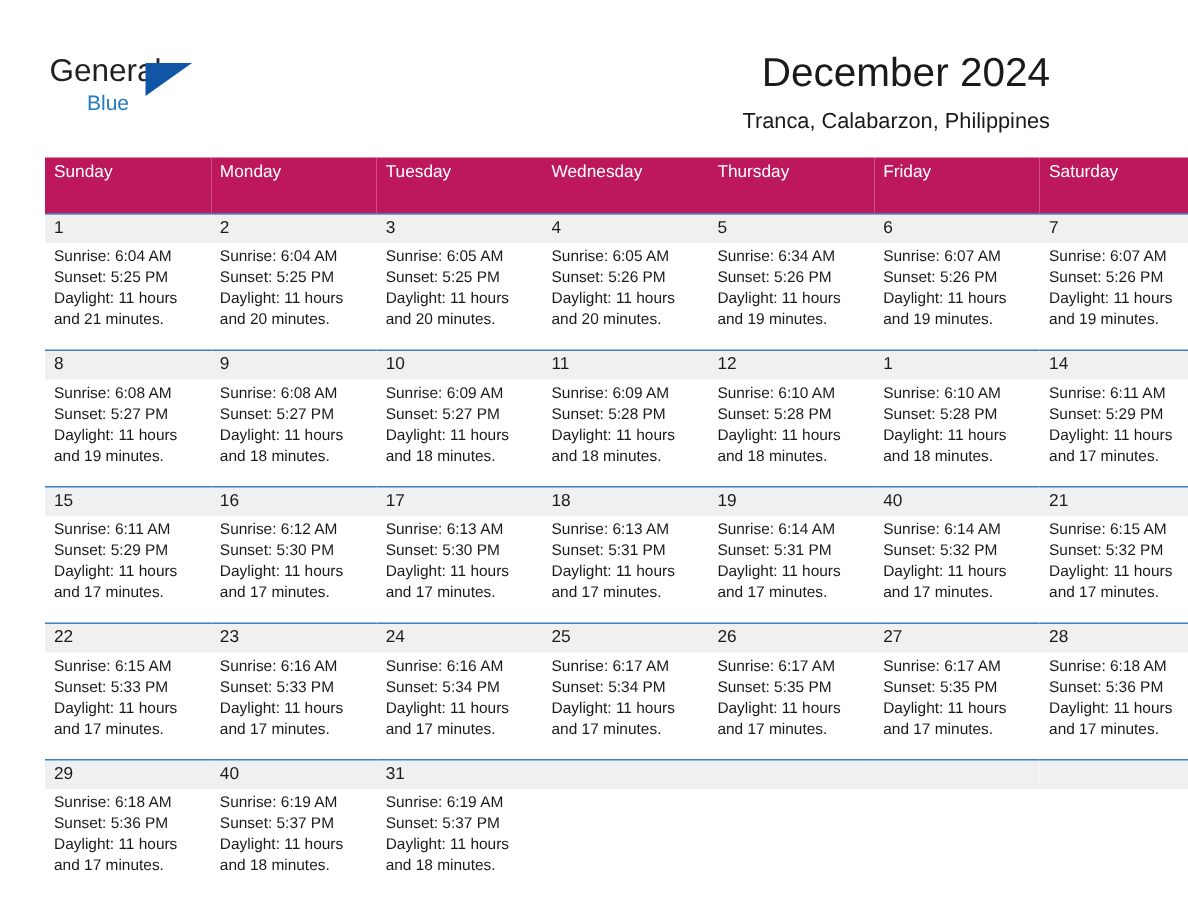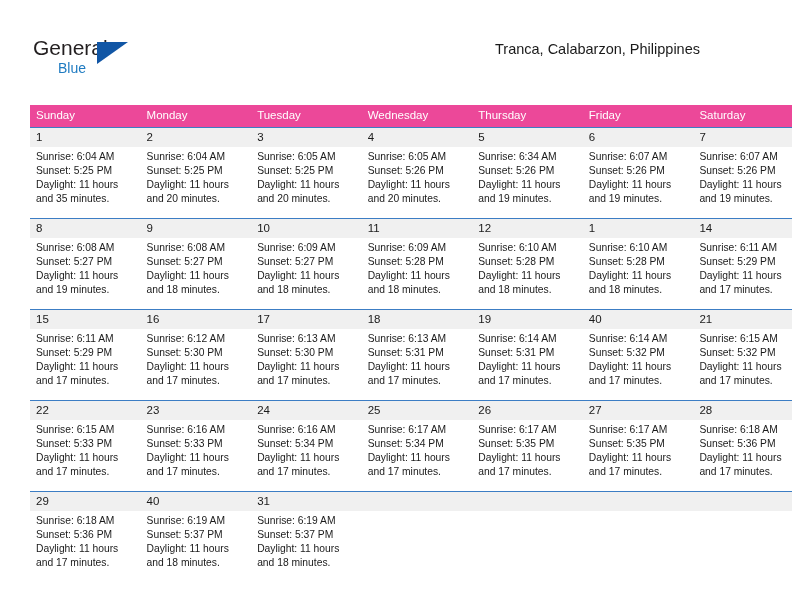--- a/index.html
+++ b/index.html
@@ -91,26 +91,26 @@
   
   .calendar {
     position: absolute;
     left: 30px;
     top: 105px;
     width: 732px;
     border-collapse: collapse;
     table-layout: fixed;
   }
   .calendar th {
-    background: #ec4899;
+    background: #be185d;
     color: #ffffff;
     font-size: 11.5px;
     font-weight: normal;
     text-align: left;
-    padding: 4px 0 5px 6px;
+    padding: 4px 0 20px 6px;
     line-height: 13px;
     border: none;
     width: 104.57px;
   }
   .weekrow {
     height: 90px;
   }
   .calendar td {
     vertical-align: top;
     padding: 0;
@@ -151,20 +151,21 @@
 
   <div class="header">
 
     <div class="logo">
       <span class="logo-general">General</span>
       <span class="logo-triangle"></span>
       <span class="logo-blue">Blue</span>
     </div>
 
     <div class="title-block">
+      <div class="cal-title">December 2024</div>
       <div class="cal-subtitle">Tranca, Calabarzon, Philippines</div>
     </div>
 
   </div>
 
   <table class="calendar">
     <thead>
       <tr>
         <th>Sunday</th>
         <th>Monday</th>
@@ -176,21 +177,21 @@
       </tr>
     </thead>
     <tbody id="calendar-body">
         <tr class="weekrow">
           <td>
             <div class="daynum">1</div>
             <div class="dayinfo">
               <div>Sunrise: 6:04 AM</div>
               <div>Sunset: 5:25 PM</div>
               <div>Daylight: 11 hours</div>
-              <div>and 35 minutes.</div>
+              <div>and 21 minutes.</div>
             </div>
           </td>
           <td>
             <div class="daynum">2</div>
             <div class="dayinfo">
               <div>Sunrise: 6:04 AM</div>
               <div>Sunset: 5:25 PM</div>
               <div>Daylight: 11 hours</div>
               <div>and 20 minutes.</div>
             </div>

